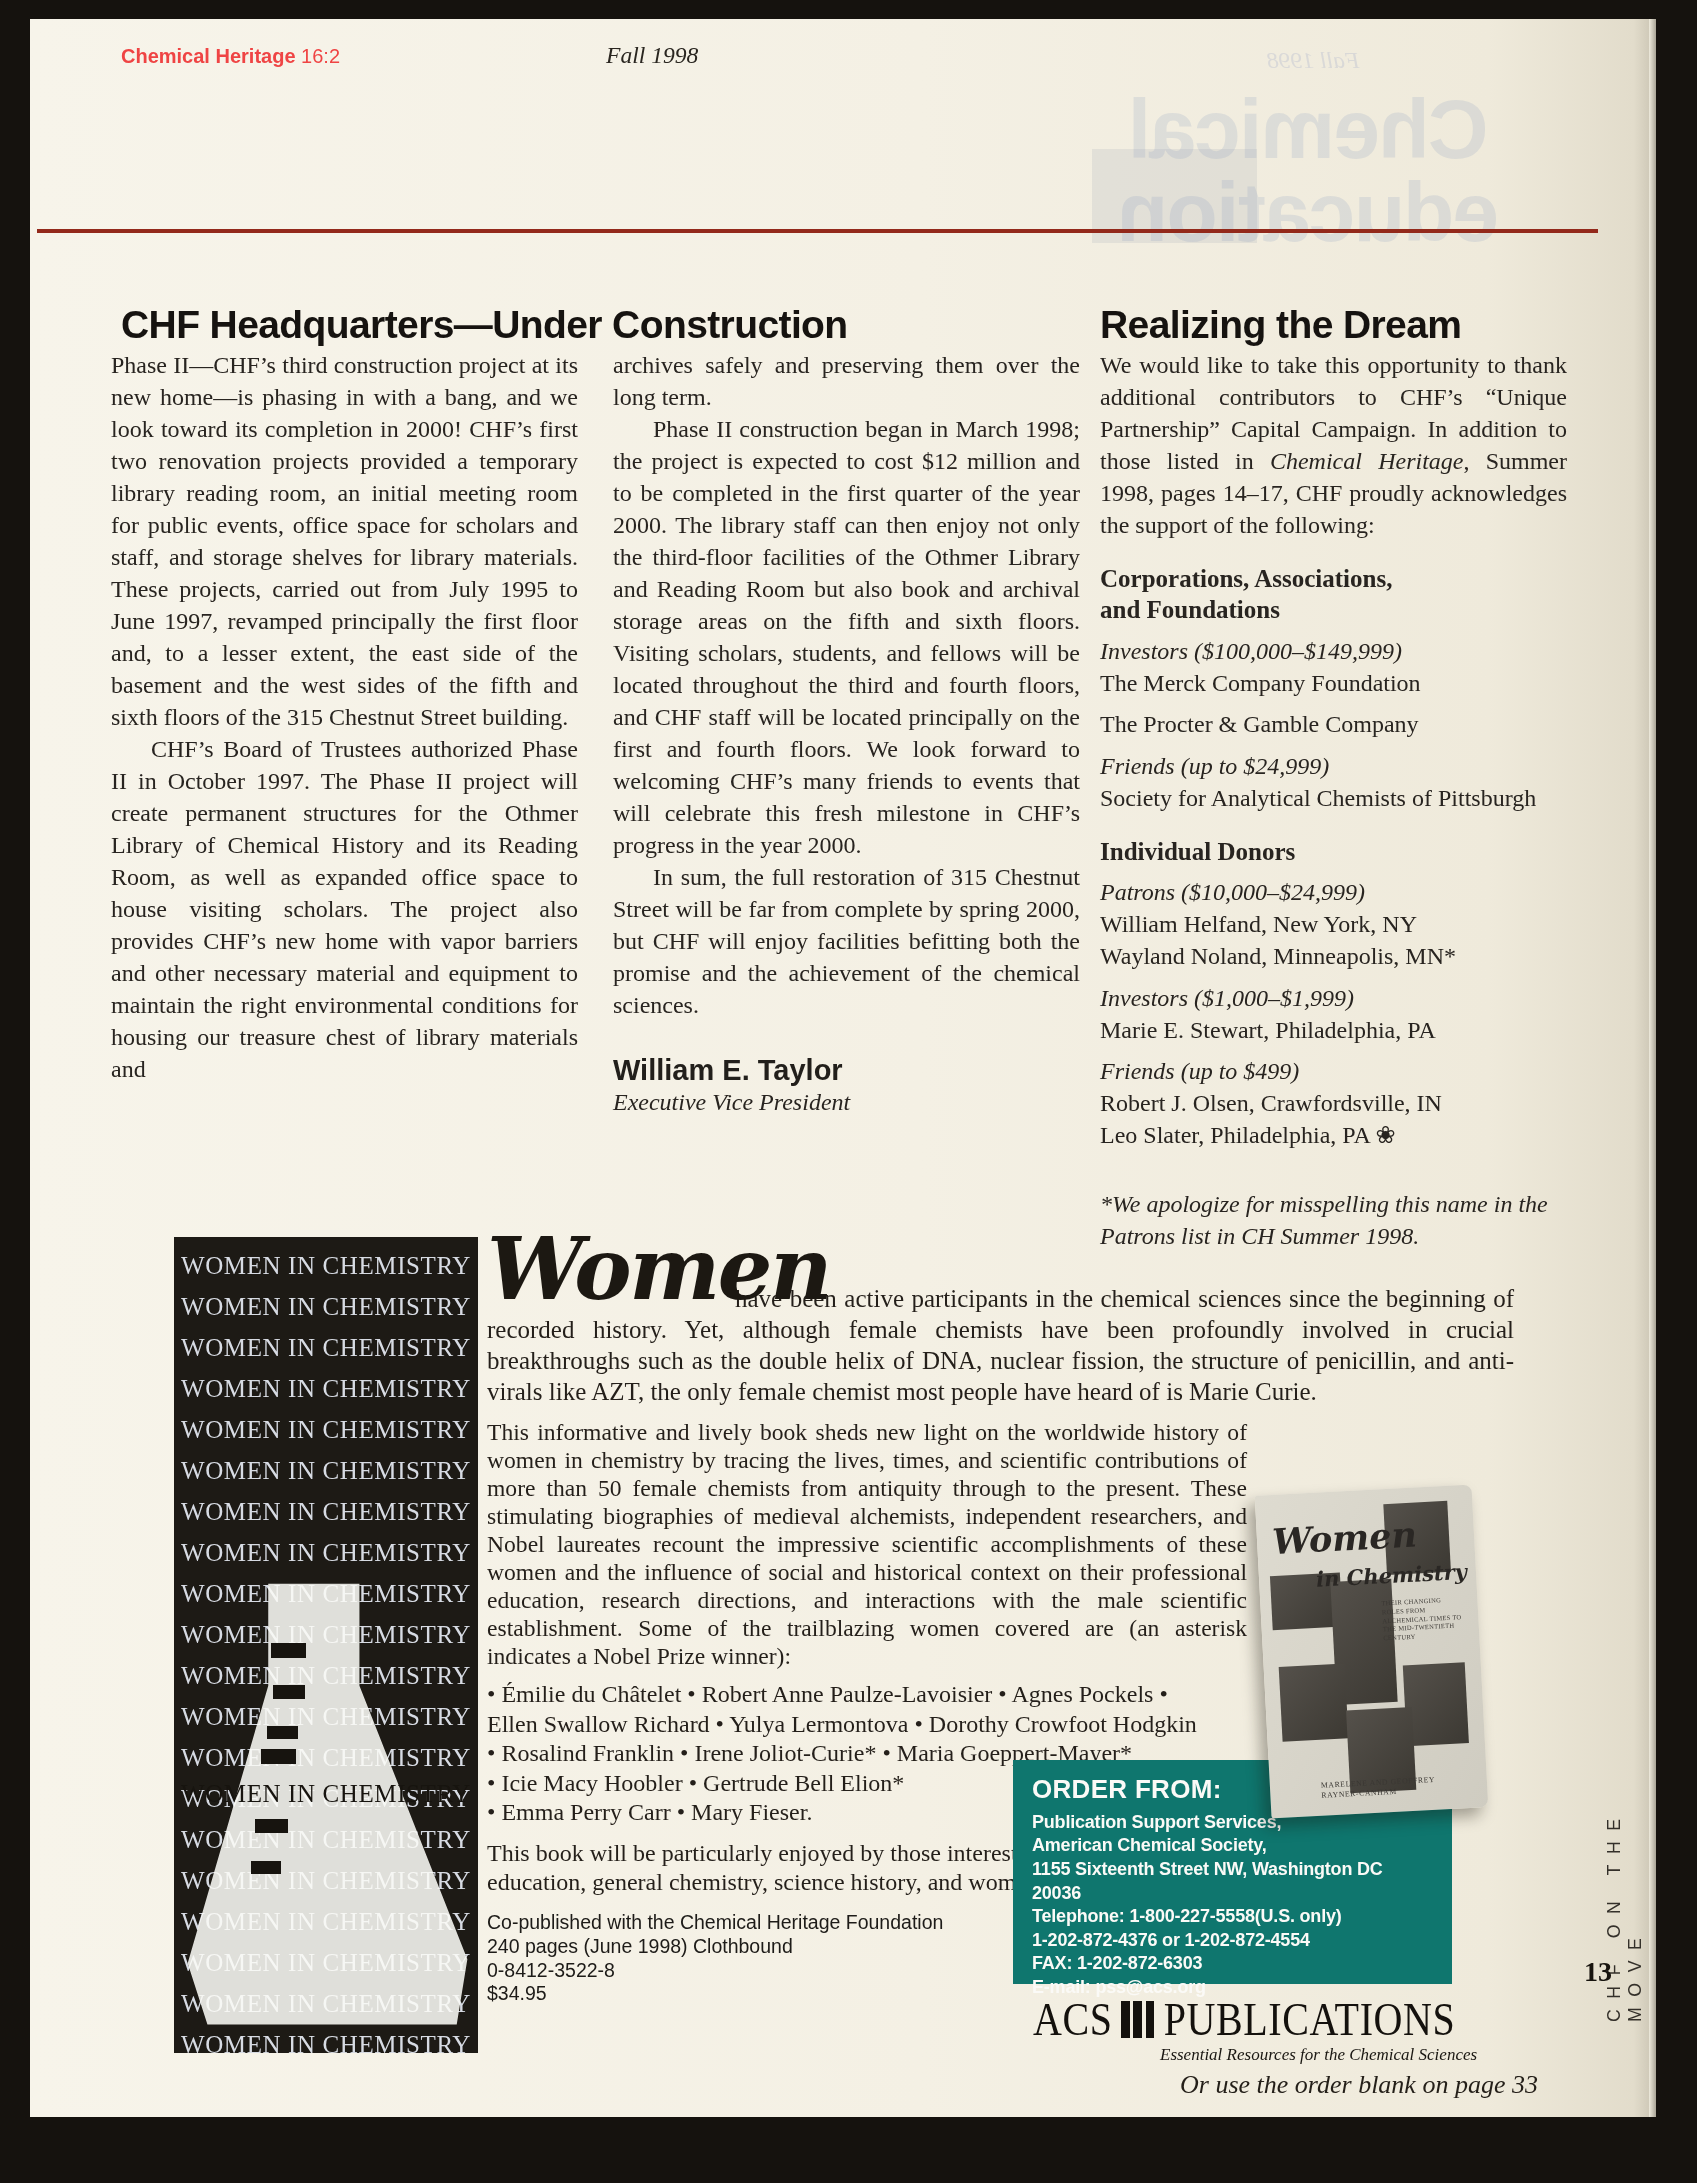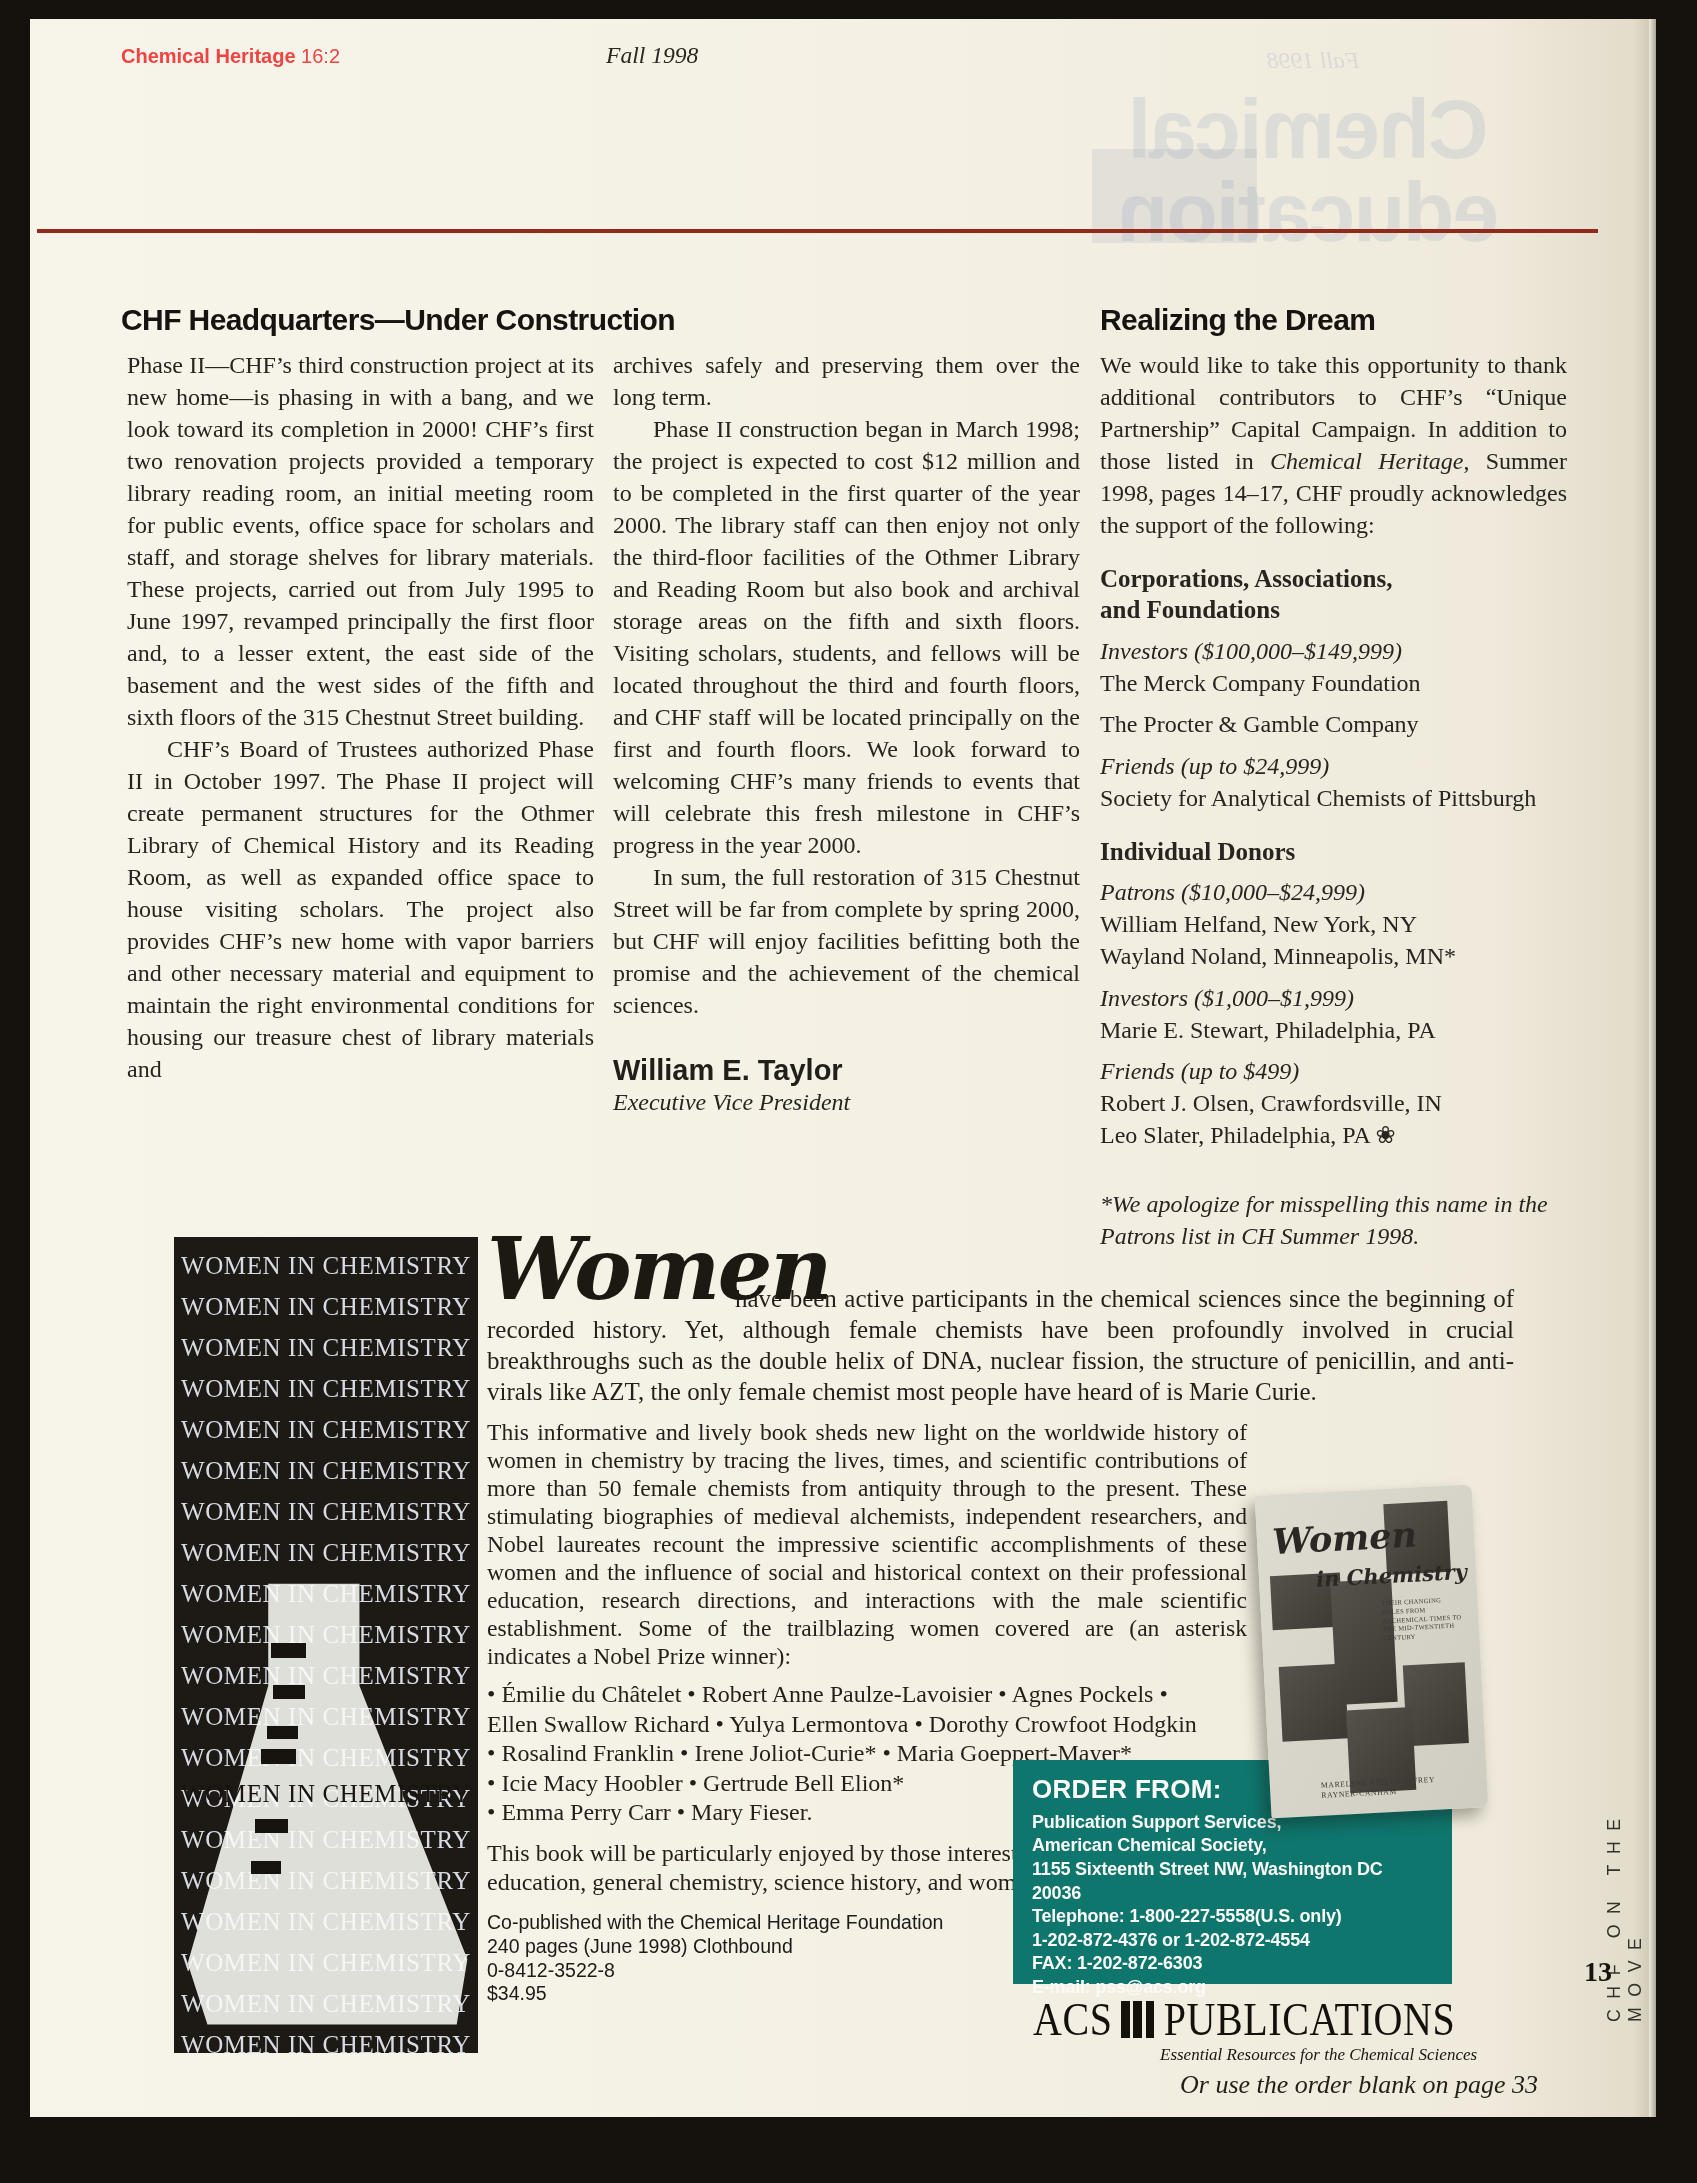--- a/index.html
+++ b/index.html
@@ -21,21 +21,21 @@
   .ghost-head{position:absolute;left:1085px;top:88px;width:448px;text-align:center;
       transform:scaleX(-1);font-family:"Liberation Sans",sans-serif;font-weight:bold;
       font-size:84px;line-height:83px;color:rgba(130,148,190,0.18);letter-spacing:-1.8px;}
   .ghost-block{position:absolute;left:1092px;top:149px;width:165px;height:94px;
       background:rgba(190,192,194,0.30);}
   .ghost-date{position:absolute;left:1267px;top:47px;transform:scaleX(-1);
       font-style:italic;font-size:23.6px;color:rgba(135,150,195,0.22);}
 
   
   .headline{position:absolute;font-family:"Liberation Sans",sans-serif;font-weight:bold;
-            font-size:30px;letter-spacing:-0.6px;color:#161310;}
+            font-size:39px;letter-spacing:-0.6px;color:#161310;}
   .col{position:absolute;top:349px;width:467px;font-size:24px;line-height:32px;
        text-align:justify;color:#282420;}
   .ind{text-indent:40px;margin:0;}
   .noind{margin:0;}
   .byline{margin-top:33px;font-family:"Liberation Sans",sans-serif;font-weight:bold;
           font-size:29px;color:#221f1b;text-align:left;}
   .byline-role{font-style:italic;font-size:24px;text-align:left;}
 
   
   .donor-heading{font-weight:bold;font-size:25px;line-height:31px;margin:22.4px 0 7px;
@@ -124,21 +124,21 @@
 
   <div class="hdr-left">
     <b>Chemical Heritage</b>
     <span>16:2</span>
   </div>
   <div class="hdr-right">Fall 1998</div>
   <div class="red-rule"></div>
 
   <div class="headline" style="left:121px;top:303px;">CHF Headquarters—Under Construction</div>
 
-  <div class="col" style="left:127px;">
+  <div class="col" style="left:111px;">
     <p class="noind">Phase II—CHF’s third construction project at its new home—is phasing in with a bang, and we look toward its completion in 2000! CHF’s first two renovation projects provided a temporary library reading room, an initial meeting room for public events, office space for scholars and staff, and storage shelves for library materials. These projects, carried out from July 1995 to June 1997, revamped principally the first floor and, to a lesser extent, the east side of the basement and the west sides of the fifth and sixth floors of the 315 Chestnut Street building.</p>
     <p class="ind">CHF’s Board of Trustees authorized Phase II in October 1997. The Phase II project will create permanent structures for the Othmer Library of Chemical History and its Reading Room, as well as expanded office space to house visiting scholars. The project also provides CHF’s new home with vapor barriers and other necessary material and equipment to maintain the right environmental conditions for housing our treasure chest of library materials and</p>
   </div>
 
   <div class="col" style="left:613px;">
     <p class="noind">archives safely and preserving them over the long term.</p>
     <p class="ind">Phase II construction began in March 1998; the project is expected to cost $12 million and to be completed in the first quarter of the year 2000. The library staff can then enjoy not only the third-floor facilities of the Othmer Library and Reading Room but also book and archival storage areas on the fifth and sixth floors. Visiting scholars, students, and fellows will be located throughout the third and fourth floors, and CHF staff will be located principally on the first and fourth floors. We look forward to welcoming CHF’s many friends to events that will celebrate this fresh milestone in CHF’s progress in the year 2000.</p>
     <p class="ind">In sum, the full restoration of 315 Chestnut Street will be far from complete by spring 2000, but CHF will enjoy facilities befitting both the promise and the achievement of the chemical sciences.</p>
     <div class="byline">William E. Taylor</div>
     <div class="byline-role">Executive Vice President</div>

